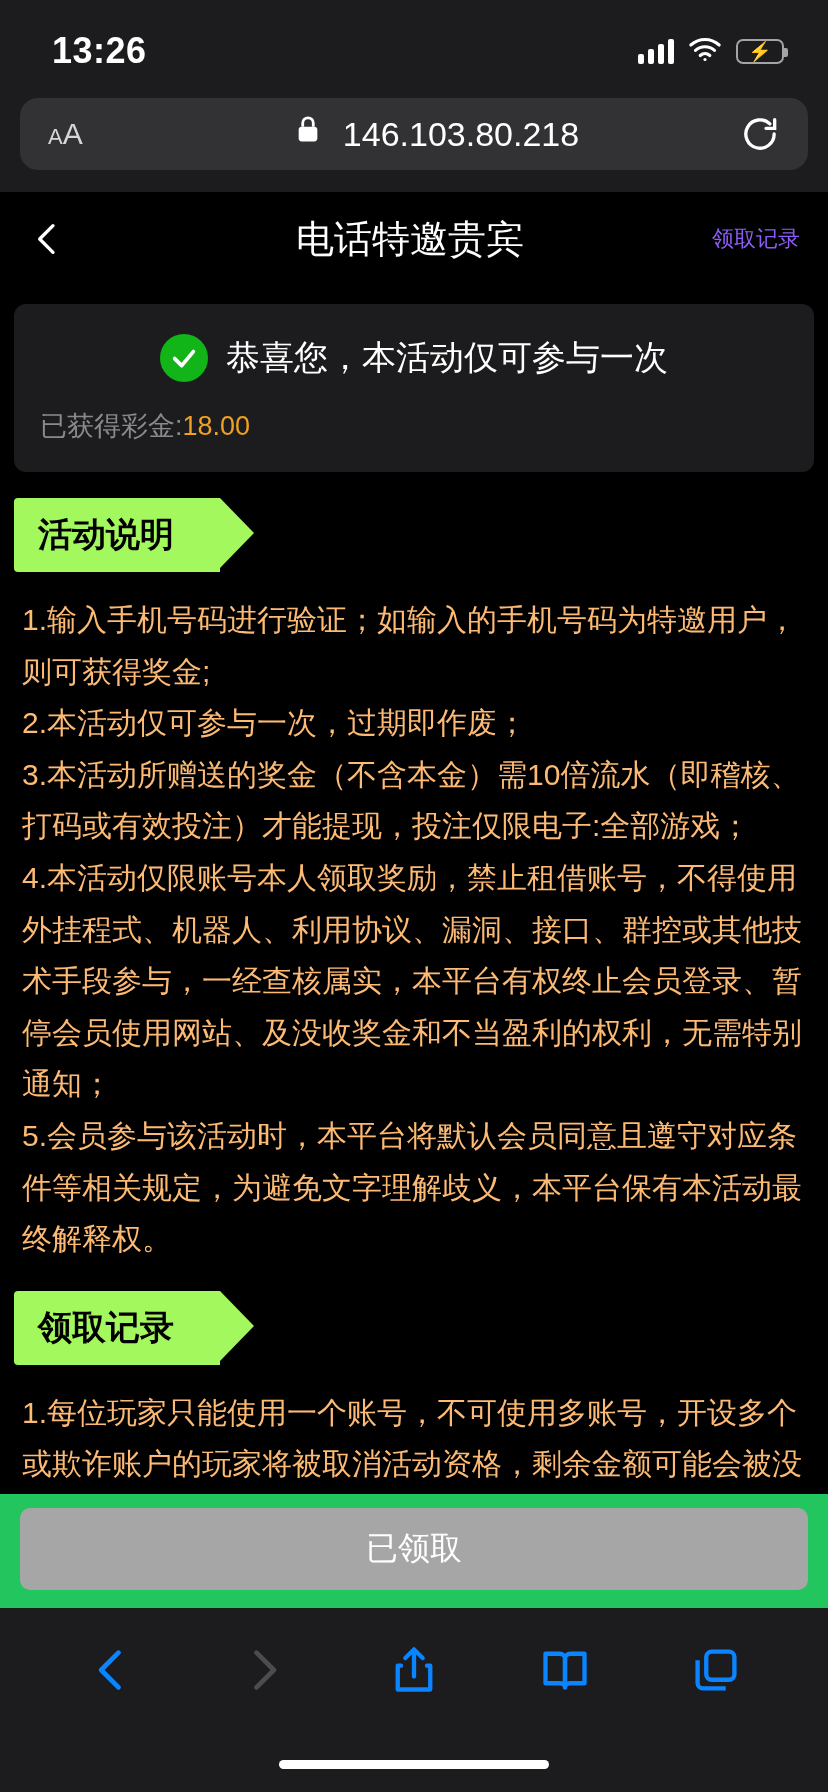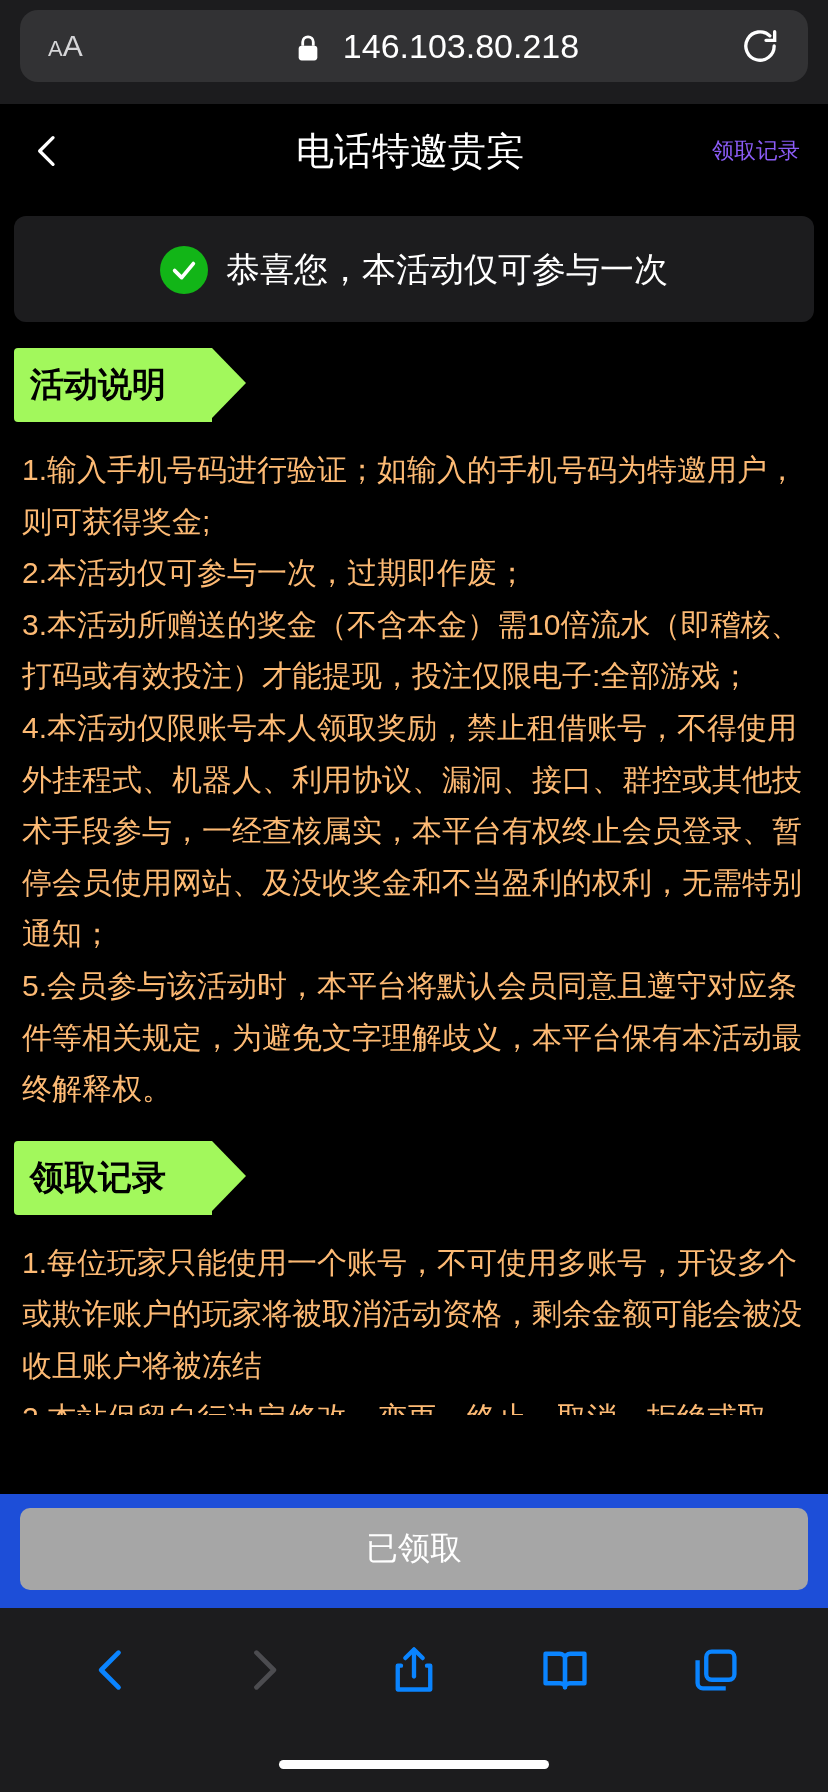--- a/index.html
+++ b/index.html
@@ -112,21 +112,21 @@
     letter-spacing: -1px;
     display: flex;
     align-items: baseline;
     gap: 1px;
   }
   .aa-btn .small { font-size: 22px; }
   .url-center {
     position: absolute;
     left: 0; right: 0;
     display: flex;
-    align-items: flex-end;
+    align-items: flex-start;
     justify-content: center;
     gap: 24px;
     pointer-events: none;
     padding-left: 48px;
   }
   .lock-icon { width: 22px; height: 28px; }
   .url-text {
     color: #fff;
     font-size: 34px;
   }
@@ -220,21 +220,21 @@
   .amount-row .amount { color: #f0a124; }
 
   .ribbon-wrap { margin: 26px 0 12px 14px; }
   .ribbon {
     display: inline-block;
     position: relative;
     background: #a2f85c;
     color: #000;
     font-size: 34px;
     font-weight: 700;
-    padding: 14px 46px 14px 16px;
+    padding: 14px 46px 14px 24px;
     border-radius: 4px 0 0 4px;
   }
   .ribbon::after {
     content: "";
     position: absolute;
     right: -34px;
     top: 0;
     width: 0; height: 0;
     border-top: 35px solid transparent;
     border-bottom: 35px solid transparent;
@@ -251,21 +251,21 @@
   .body-text.clipped {
     max-height: 188px;
     overflow: hidden;
   }
 
   
   .cta-wrap {
     position: absolute;
     left: 0; right: 0; bottom: 0;
     padding: 14px 20px 18px 20px;
-    background: #1d4ed8;
+    background: #22c55e;
   }
   .cta {
     width: 100%;
     height: 82px;
     border: none;
     border-radius: 10px;
     background: #a6a6a6;
     color: #fff;
     font-size: 32px;
     font-family: "Liberation Sans", sans-serif;
@@ -298,20 +298,43 @@
     height: 9px;
     background: #fff;
     border-radius: 5px;
   }
 </style>
 </head>
 <body>
 
 <div class="phone">
 
+  <div class="statusbar">
+    <div class="status-time">13:26</div>
+    <div class="status-right">
+      <span class="signal-bars">
+        <i></i>
+          <i></i>
+          <i></i>
+          <i></i>
+      </span>
+      <span>
+        <svg class="wifi-icon" viewBox="0 0 24 18" fill="none" stroke="#fff" stroke-width="2.2" stroke-linecap="round">
+          <path d="M2 6.2C5 3.6 8.4 2.3 12 2.3s7 1.3 10 3.9"></path>
+          <path d="M5.3 10C7.2 8.3 9.5 7.4 12 7.4s4.8 .9 6.7 2.6"></path>
+          <path d="M8.6 13.6c1-.9 2.1-1.4 3.4-1.4s2.4 .5 3.4 1.4"></path>
+          <circle cx="12" cy="16.4" r="1.1" fill="#fff" stroke="none"></circle>
+        </svg>
+      </span>
+      <span class="battery">
+        <span class="fill"></span>
+        <span class="bolt">⚡</span>
+      </span>
+    </div>
+  </div>
 
   <div class="urlbar-wrap">
     <div class="urlbar">
       <span class="aa-btn">
         <span class="small">A</span>
           <span>A</span>
       </span>
       <span class="url-center">
         <span>
           <svg class="lock-icon" viewBox="0 0 14 18" fill="#fff">
@@ -346,20 +369,23 @@
     <div class="scroller">
 
       <div class="status-card">
         <div class="status-row">
           <span class="check-circle">
             <svg viewBox="0 0 24 24" fill="none" stroke="#fff" stroke-width="3.2" stroke-linecap="round" stroke-linejoin="round">
               <polyline points="4,12.5 10,18.5 20,6.5"></polyline>
             </svg>
           </span>
           <span class="status-text">恭喜您，本活动仅可参与一次</span>
+        </div>
+        <div class="amount-row">
+          <span>已获得彩金:</span><span class="amount">18.00</span>
         </div>
       </div>
 
       <div class="ribbon-wrap">
         <span class="ribbon">活动说明</span>
       </div>
       <div class="body-text">1.输入手机号码进行验证；如输入的手机号码为特邀用户，则可获得奖金;
 2.本活动仅可参与一次，过期即作废；
 3.本活动所赠送的奖金（不含本金）需10倍流水（即稽核、打码或有效投注）才能提现，投注仅限电子:全部游戏；
 4.本活动仅限账号本人领取奖励，禁止租借账号，不得使用外挂程式、机器人、利用协议、漏洞、接口、群控或其他技术手段参与，一经查核属实，本平台有权终止会员登录、暂停会员使用网站、及没收奖金和不当盈利的权利，无需特别通知；

